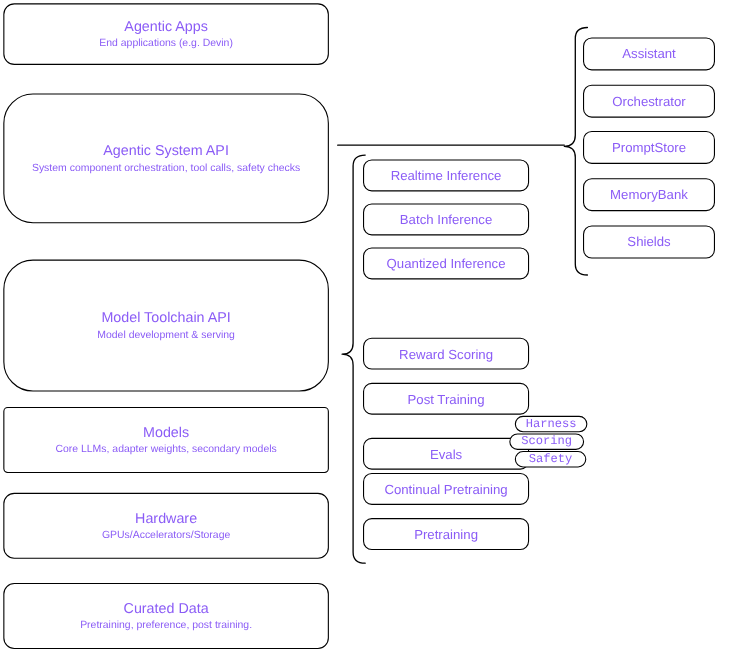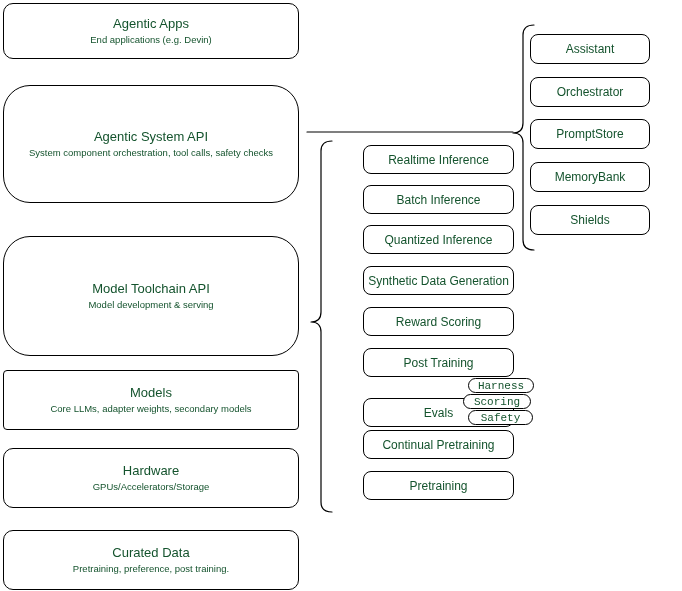--- a/index.html
+++ b/index.html
@@ -2,21 +2,21 @@
 <html><head>
 <meta charset="utf-8">
 <style>
   html, body { margin: 0; padding: 0; background: #ffffff; }
   .canvas {
     position: relative;
     width: 682px;
     height: 591px;
     background: #ffffff;
     font-family: "Liberation Sans", sans-serif;
-    color: #14532d;
+    color: #8b5cf6;
     overflow: hidden;
   }
   svg.wires {
     position: absolute;
     left: 0; top: 0;
     width: 682px; height: 591px;
     pointer-events: none;
   }
   svg.wires path {
     fill: none;
@@ -48,21 +48,20 @@
     height: 29px;
     box-sizing: border-box;
     border: 1.4px solid #000000;
     border-radius: 8px;
     background: #ffffff;
     display: flex;
     align-items: center;
     justify-content: center;
     font-size: 12px;
     white-space: nowrap;
-    margin-left: 33px;
   }
   .rightbox {
     position: absolute;
     left: 530px;
     width: 120px;
     height: 30px;
     box-sizing: border-box;
     border: 1.4px solid #000000;
     border-radius: 8px;
     background: #ffffff;
@@ -124,21 +123,20 @@
   </div>
 
   <div class="bigbox" style="top:530px; height:60px; border-radius:10px;">
     <div class="title">Curated Data</div>
     <div class="subtitle">Pretraining, preference, post training.</div>
   </div>
 
   <div class="midbox" style="top:145px;">Realtime Inference</div>
   <div class="midbox" style="top:185px;">Batch Inference</div>
   <div class="midbox" style="top:225px;">Quantized Inference</div>
-  <div class="midbox" style="top:266px;">Synthetic Data Generation</div>
   <div class="midbox" style="top:307px;">Reward Scoring</div>
   <div class="midbox" style="top:348px;">Post Training</div>
   <div class="midbox" style="top:398px;">Evals</div>
   <div class="midbox" style="top:430px;">Continual Pretraining</div>
   <div class="midbox" style="top:471px;">Pretraining</div>
 
   <div class="pill" style="left:468px; top:378px; width:66px; height:15px;">Harness</div>
   <div class="pill" style="left:463px; top:394px; width:68px; height:15px;">Scoring</div>
   <div class="pill" style="left:468px; top:410px; width:65px; height:15px;">Safety</div>
 

